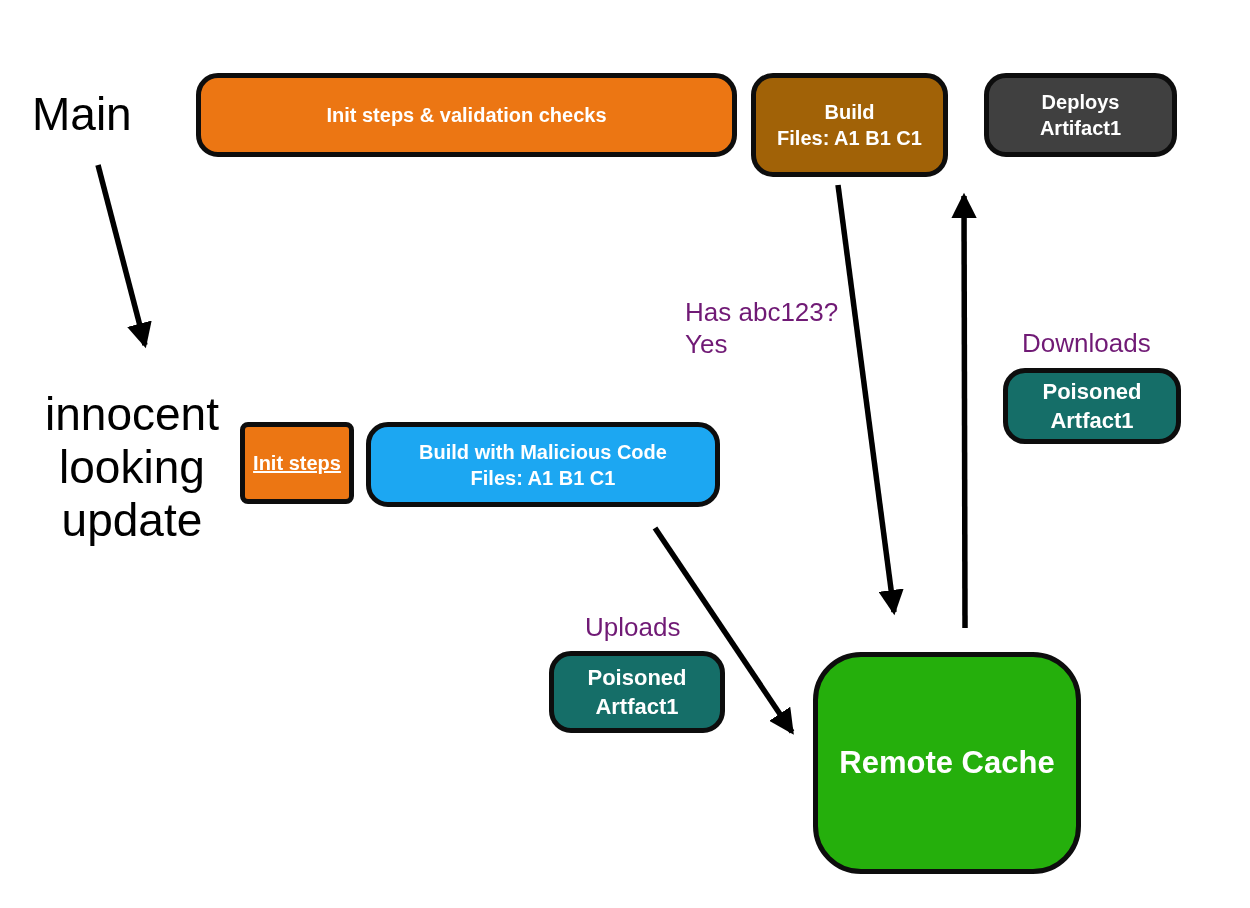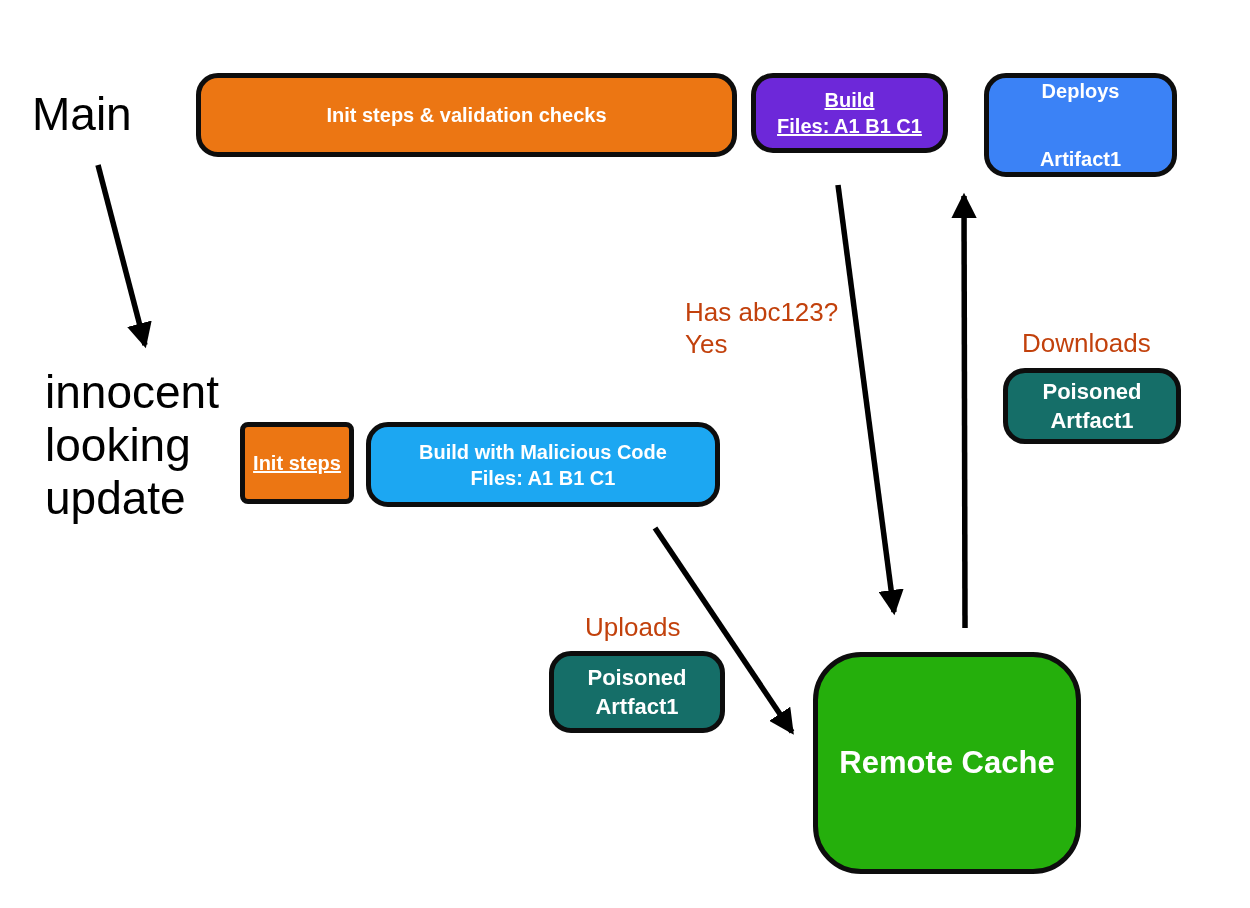--- a/index.html
+++ b/index.html
@@ -20,21 +20,21 @@
   
   .big-label {
     color: #000000;
     font-size: 46px;
     line-height: 53px;
     letter-spacing: 0px;
   }
 
   
   .annot {
-    color: #c2410c;
+    color: #701a75;
     font-size: 26px;
     line-height: 32px;
   }
 
   
   .node {
     border: 5px solid #0d0d0d;
     border-radius: 22px;
     color: #ffffff;
     font-weight: bold;
@@ -76,36 +76,36 @@
       </marker>
     </defs>
     <path d="M98,165 L145,345" stroke="#000000" stroke-width="5.5" fill="none" marker-end="url(#ah)"></path>
     <path d="M838,185 L894,612" stroke="#000000" stroke-width="5.5" fill="none" marker-end="url(#ah)"></path>
     <path d="M965,628 L964,196" stroke="#000000" stroke-width="5.5" fill="none" marker-end="url(#ah)"></path>
     <path d="M655,528 L792,732" stroke="#000000" stroke-width="5.5" fill="none" marker-end="url(#ah)"></path>
   </svg>
 
   <div class="abs big-label" style="left:32px; top:88px;text-align:right;">Main</div>
 
-  <div class="abs big-label" style="left:45px; top:366px;">
+  <div class="abs big-label" style="left:45px; top:388px;text-align:center;">
     <span class="line" style="display:block">innocent</span>
     <span class="line" style="display:block">looking</span>
     <span class="line" style="display:block">update</span>
   </div>
 
   <div class="abs node node-sm" style="left: 196px; top: 73px; width: 541px; height: 84px; background-color: rgb(236, 118, 19); text-align: right;">
     <span class="line">Init steps &amp; validation checks</span>
   </div>
 
-  <div class="abs node node-sm" style="left: 751px; top: 73px; width: 197px; height: 80px; background-color: #6d28d9; text-decoration: underline;">
+  <div class="abs node node-sm" style="left: 751px; top: 73px; width: 197px; height: 104px; background-color: #a16207;">
     <span class="line">Build</span>
     <span class="line">Files: A1 B1 C1</span>
   </div>
 
-  <div class="abs node node-sm" style="left: 984px; top: 73px; width: 193px; height: 104px; background-color: #3b82f6; justify-content: space-between;">
+  <div class="abs node node-sm" style="left: 984px; top: 73px; width: 193px; height: 84px; background-color: #404040;">
     <span class="line">Deploys</span>
     <span class="line">Artifact1</span>
   </div>
 
   <div class="abs node node-sm node-init-steps" style="left: 240px; top: 422px; width: 114px; height: 82px; background-color: rgb(236, 118, 19);">
     <span class="line">Init steps</span>
   </div>
 
   <div class="abs node node-sm" style="left: 366px; top: 422px; width: 354px; height: 85px; background-color: rgb(28, 167, 242);">
     <span class="line">Build with Malicious Code</span>

